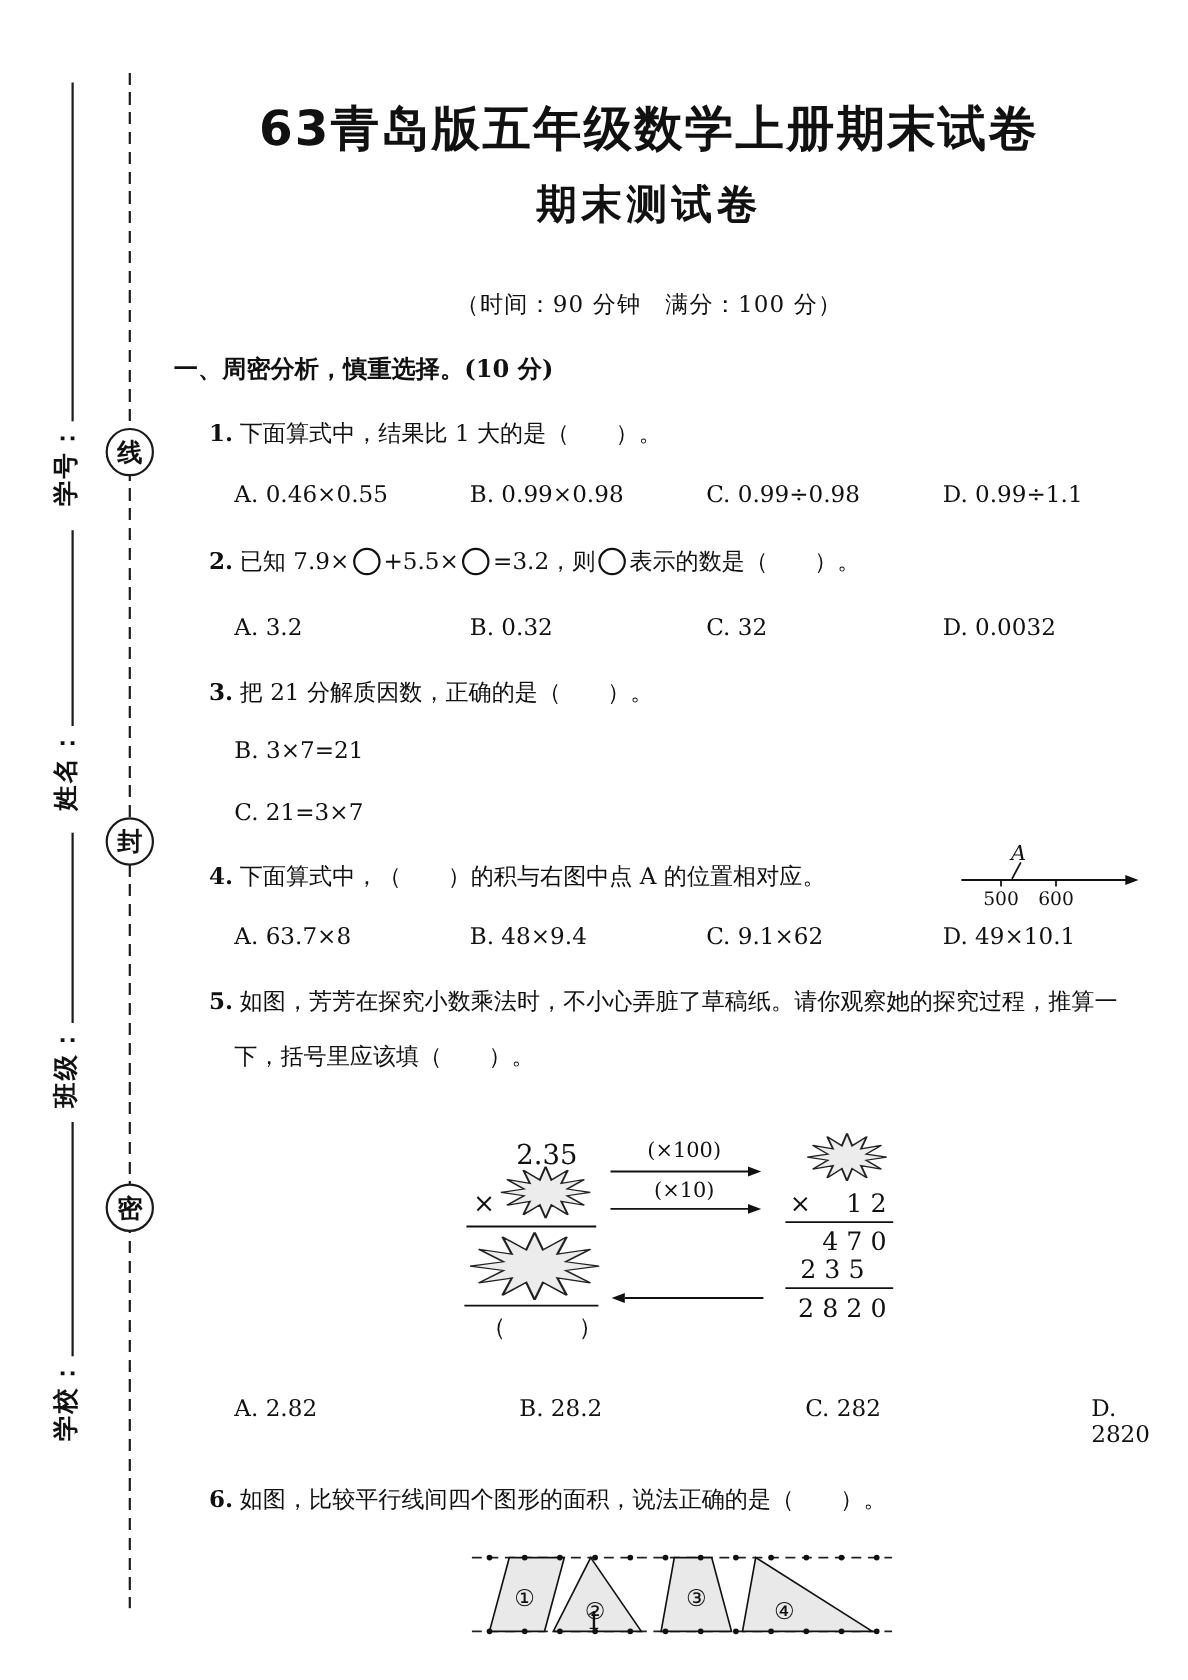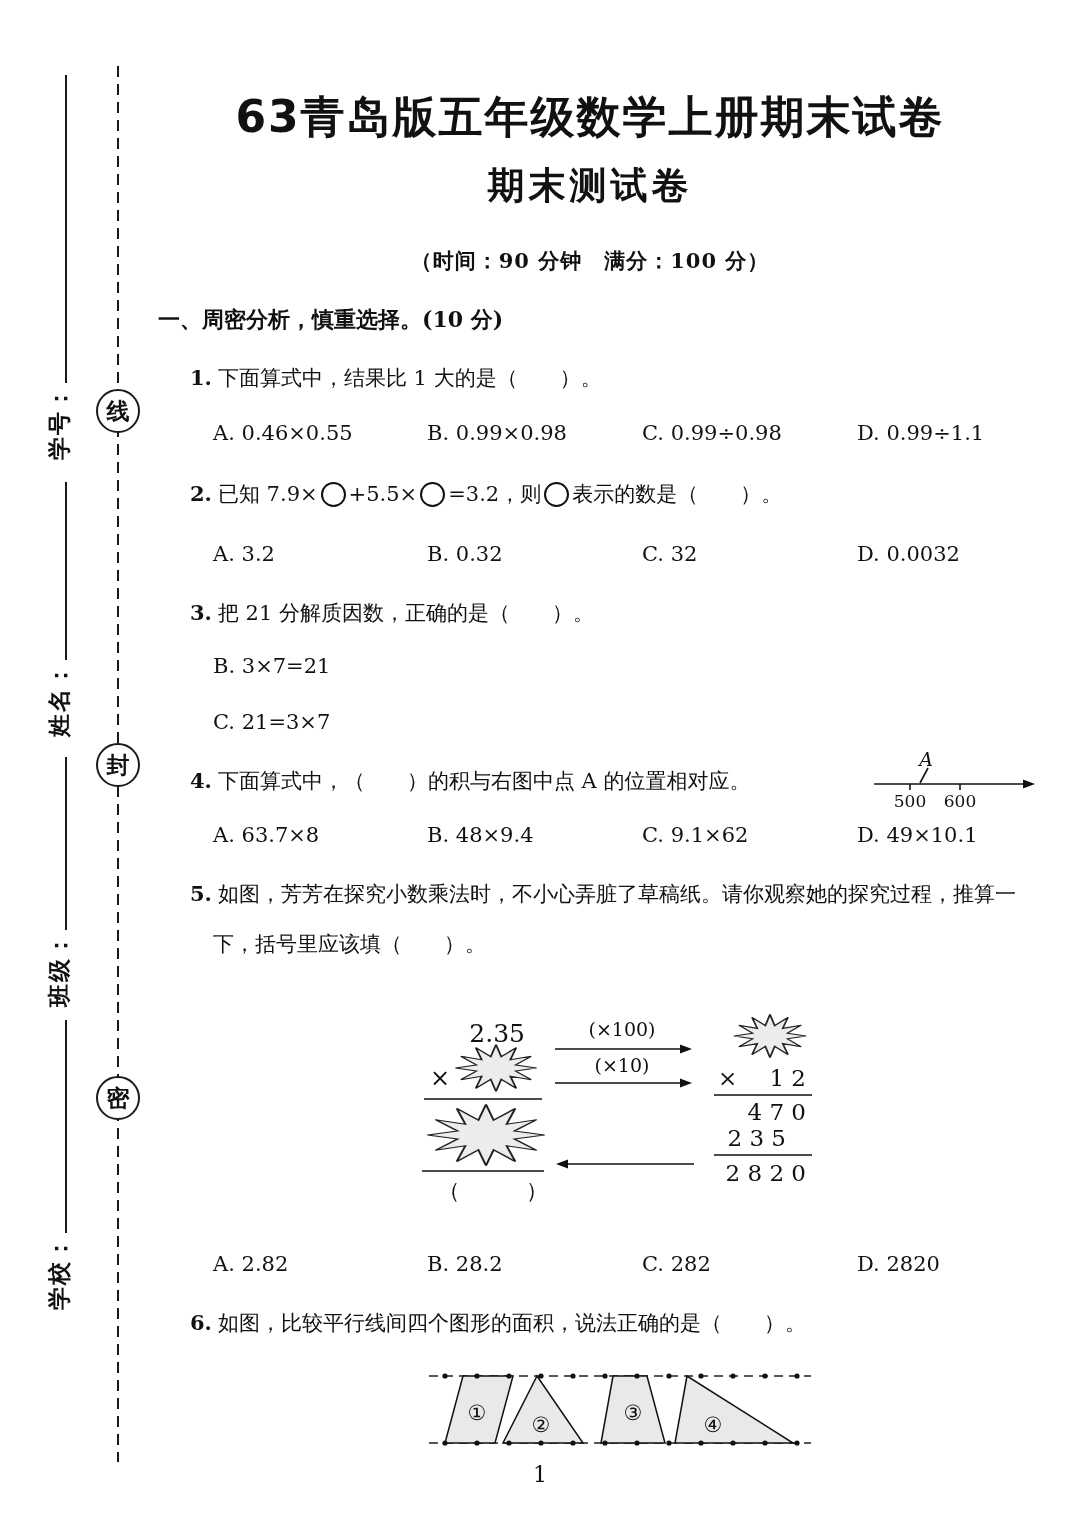--- a/index.html
+++ b/index.html
@@ -32,29 +32,29 @@
   
   .main { position:absolute; left:150px; top:78px; width:880px; }
   .title {
     text-align:center; font-family:"DejaVu Sans","Liberation Sans",sans-serif;
     font-weight:bold; font-size:44px; letter-spacing:2px; margin-top:10px;
   }
   .subtitle {
     text-align:center; font-family:"DejaVu Sans","Liberation Sans",sans-serif;
     font-weight:bold; font-size:37px; letter-spacing:4px; margin-top:14px;
   }
-  .meta { text-align:center; font-weight:bold; font-size:21px; letter-spacing:1px; margin-top:36px; }
+  .meta { text-align:center; font-weight:normal; font-size:21px; letter-spacing:1px; margin-top:52px; }
   .section-heading { font-size:22px; font-weight:bold; margin-top:30px; padding-left:8px; }
   .stem { font-size:21px; padding-left:40px; margin-top:28px; line-height:1.45; white-space:nowrap; }
   .stem2 { padding-left:63px; margin-top:20px; }
   .qnum { font-weight:bold; margin-right:6px; }
   .opt { font-size:21px; }
   .opts4 { display:grid; grid-template-columns:214px 215px 215px auto; padding-left:63px; margin-top:28px; }
   .opts2 { display:grid; grid-template-columns:429px auto; padding-left:63px; margin-top:26px; }
-  .mt-32 { margin-top:32px; } .mt-34 { margin-top:34px; } .mt-38 { margin-top:26px; } .mt-44 { margin-top:44px; }
+  .mt-32 { margin-top:32px; } .mt-34 { margin-top:34px; } .mt-38 { margin-top:26px; } .mt-44 { margin-top:44px;gap:45px; }
   .circle-ph {
     display:inline-block; width:25px; height:25px; border:2px solid #111;
     border-radius:50%; vertical-align:-6px; margin:0 3px;
   }
   .q4 { position:relative; }
   .q4-numberline { position:absolute; left:722px; top:-14px; }
   .q5-diagram { margin-left:272px; margin-top:46px; }
   .q6-figure { margin-left:275px; margin-top:24px; }
   svg text { font-family:"DejaVu Serif","Liberation Serif",serif; fill:#111; }
   svg line { stroke:#111; stroke-width:1.6; }

